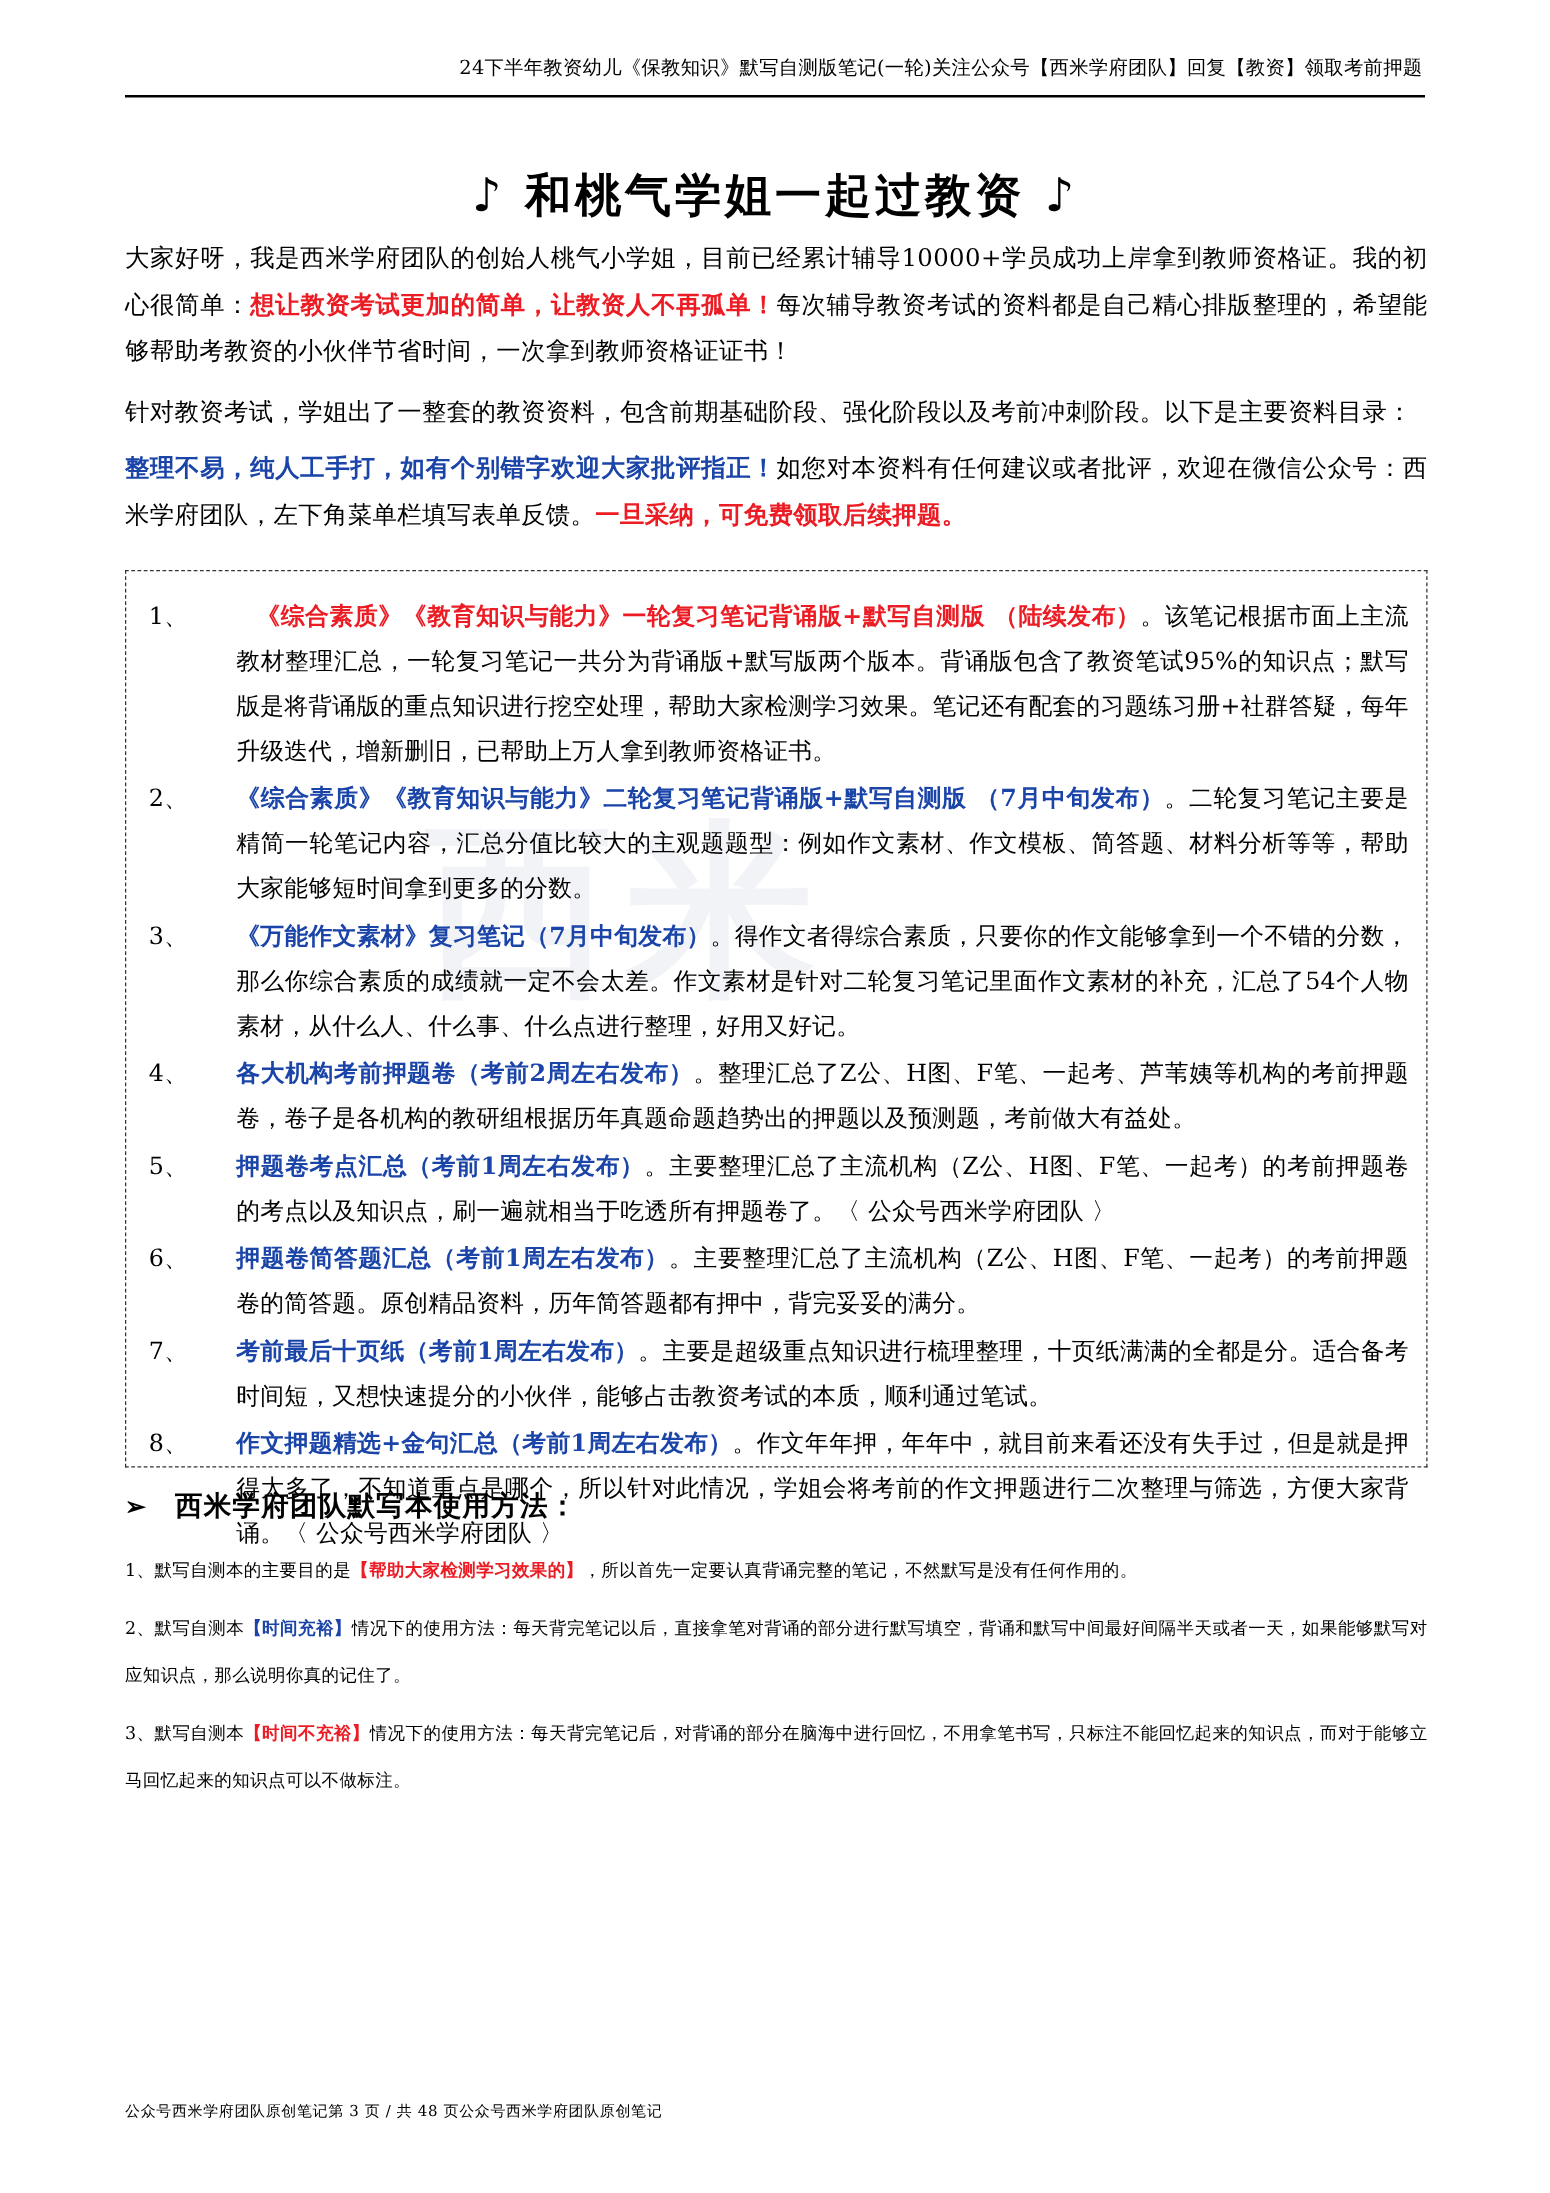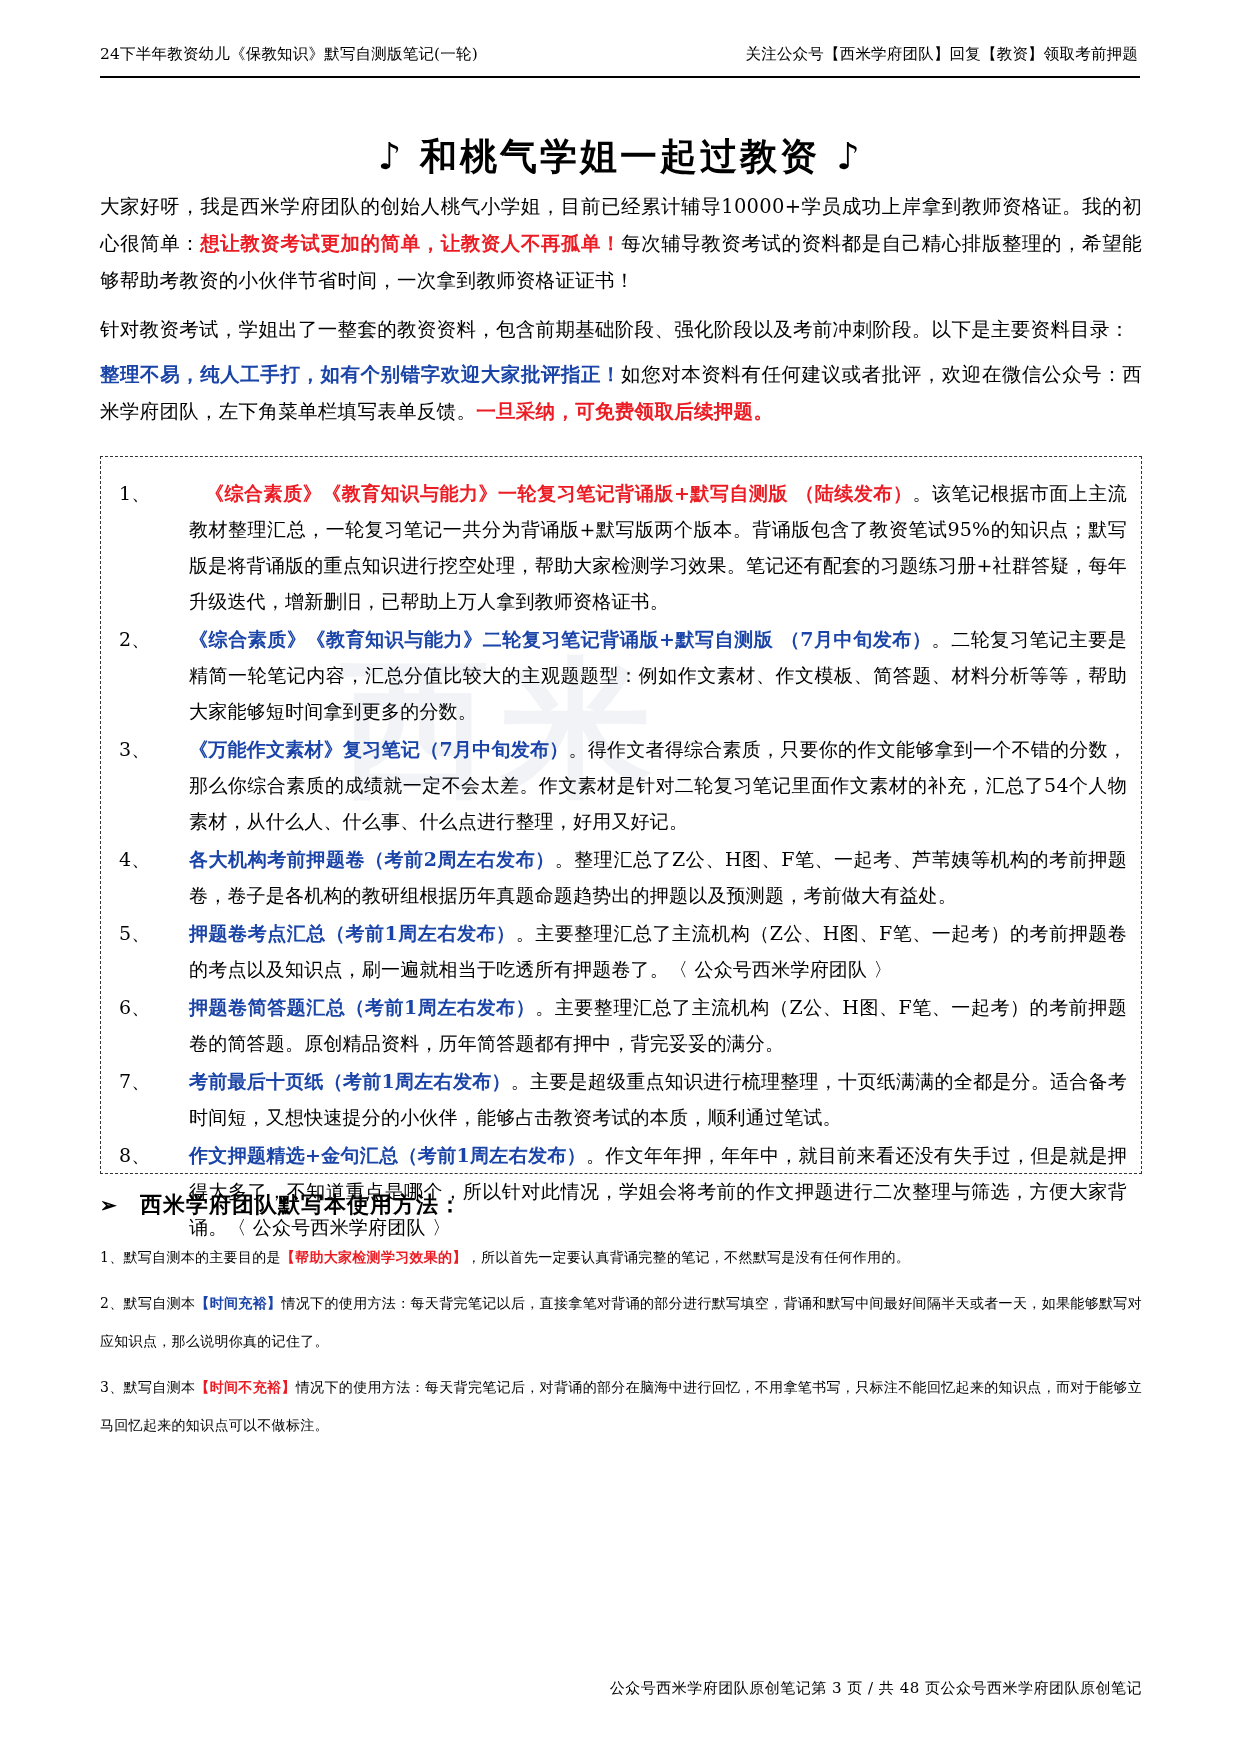--- a/index.html
+++ b/index.html
@@ -26,21 +26,21 @@
 
   
   .page-header {
     position: absolute;
     top: 44px;
     left: 100px;
     width: 1040px;
     height: 34px;
     border-bottom: 2.5px solid #000;
     display: flex;
-    justify-content: space-between;
+    justify-content: flex-end;
     align-items: flex-start;
   }
   .hdr-left, .hdr-right {
     font-family: "DejaVu Serif", "Liberation Serif", serif;
     font-size: 15.5px;
     letter-spacing: 0.2px;
     white-space: nowrap;
     line-height: 20px;
   }
   .hdr-right { margin-right: 2px; }
@@ -167,23 +167,23 @@
     letter-spacing: 0.3px;
   }
 
   
   .page-footer {
     position: absolute;
     bottom: 56px;
     left: 100px;
     width: 1042px;
     display: flex;
-    justify-content: flex-end;
+    justify-content: flex-start;
     align-items: center;
-    font-size: 15px;
+    font-size: 12px;
     letter-spacing: 0.5px;
   }
   .page-footer .center { text-align: center; }
 </style>
 </head>
 <body>
 
 <div class="page">
 
   <div class="page-header">

